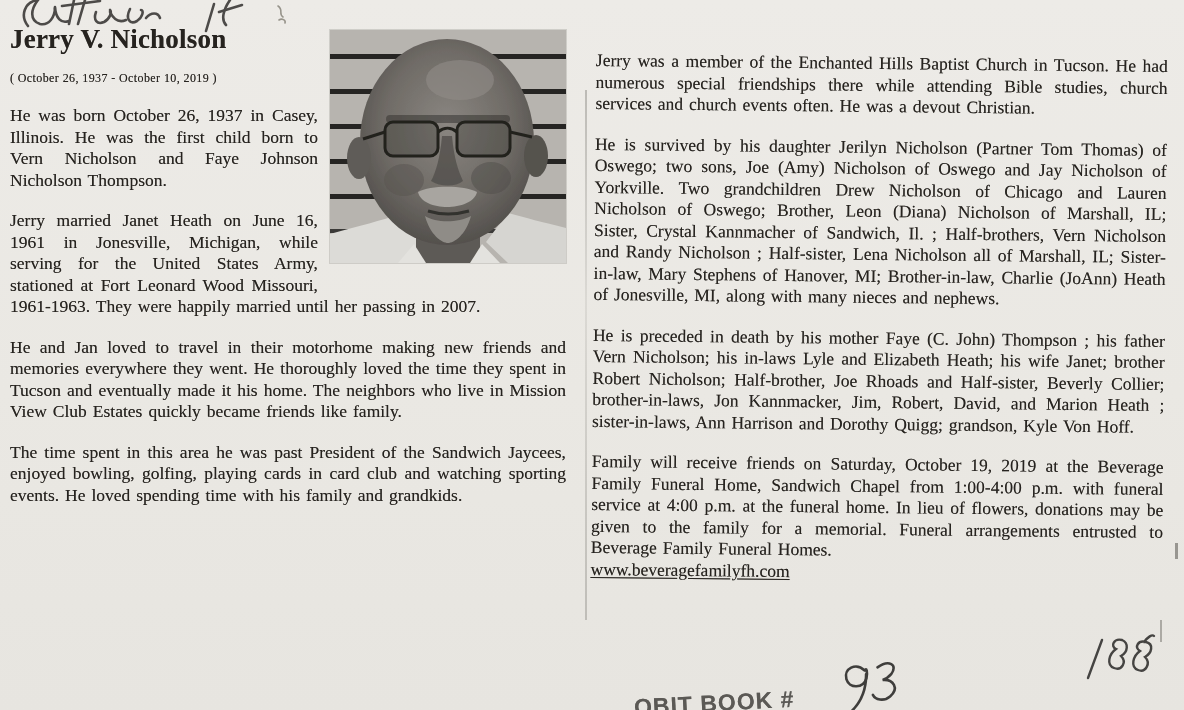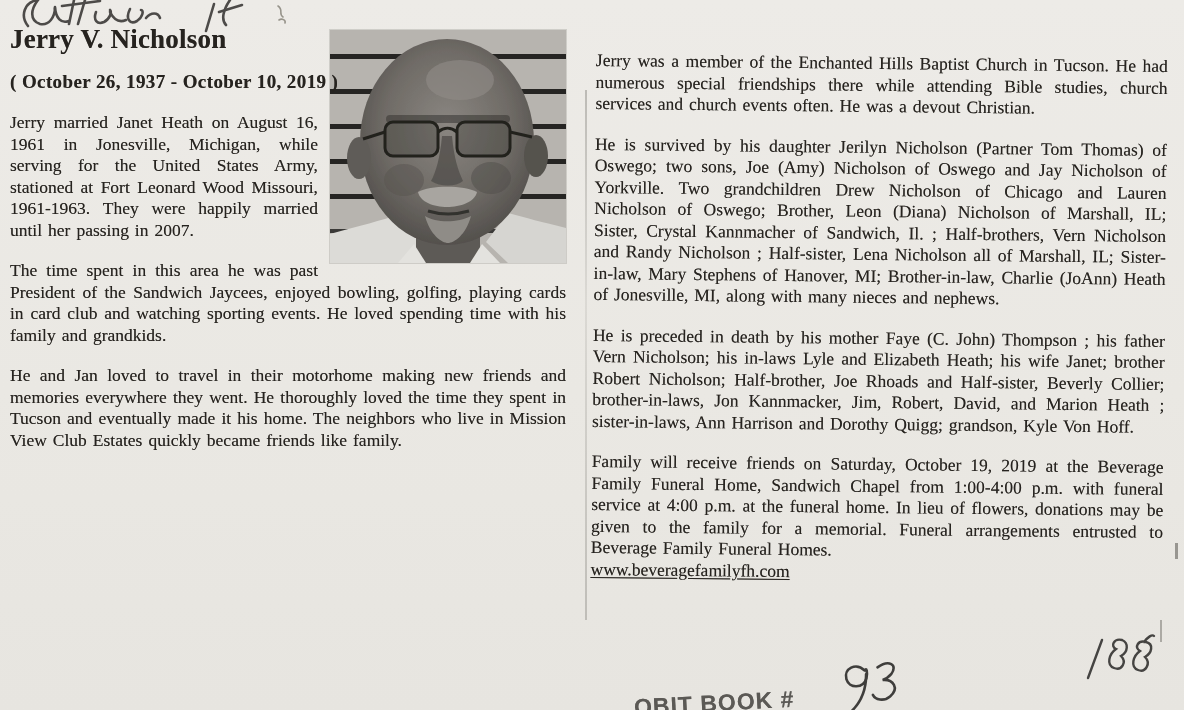--- a/index.html
+++ b/index.html
@@ -21,21 +21,21 @@
     word-spacing:1.6px;
   }
   #left-col{ left:10px; top:24px; width:556px; }
   #right-col{ left:596px; top:50px; width:572px;
     transform:rotate(0.6deg); transform-origin:top left; }
 
   #obit-title{
     font-size:27px; font-weight:bold; margin:0 0 15px 0; letter-spacing:.2px;
   }
   #obit-dates{
-    font-size:19px; font-weight:bold; margin:16px 0 19px 0;
+    font-size:12px; font-weight:normal; margin:16px 0 19px 0;
     letter-spacing:.4px; white-space:nowrap;
   }
   #photo-box{
     float:right; width:236px; height:233px;
     margin:6px 0 16px 12px;
     box-shadow:0 0 0 1px rgba(120,118,112,.25);
   }
   #website-line{
     font-size:17.5px; line-height:21.5px;
     text-decoration:underline; text-underline-offset:2px;
@@ -130,23 +130,24 @@
         <path d="M95,186 C100,205 112,213 118,213 C124,213 136,205 141,186 C128,193 106,193 95,186 Z" fill="#8f8c87"></path>
       </g>
       <path d="M84,214 L96,233 L68,233 Z" fill="#e3e2de"></path>
       <path d="M152,214 L140,233 L170,233 Z" fill="#e3e2de"></path>
     </svg>
   </div>
 
   <h1 id="obit-title">Jerry V. Nicholson</h1>
   <div id="obit-dates">( October 26, 1937 - October 10, 2019 )</div>
 
-  <p>Jerry married Janet Heath on August 16, 1961 in Jonesville, Michigan, while serving for the United States Army, stationed at Fort Leonard Wood Missouri, 1961-1963.  They were happily married until her passing in 2007.</p>
+  <p>He was born October 26, 1937 in Casey, Illinois.  He was the first child born to Vern Nicholson and Faye Johnson Nicholson Thompson.</p>
+  <p>Jerry married Janet Heath on June 16, 1961 in Jonesville, Michigan, while serving for the United States Army, stationed at Fort Leonard Wood Missouri, 1961-1963.  They were happily married until her passing in 2007.</p>
+  <p>He and Jan loved to travel in their motorhome making new friends and memories everywhere they went.  He thoroughly loved the time they spent in Tucson and eventually made it his home.  The neighbors who live in Mission View Club Estates quickly became friends like family.</p>
   <p>The time spent in this area he was past President of the Sandwich Jaycees, enjoyed bowling, golfing, playing cards in card club and watching sporting events.   He loved spending time with his family and grandkids.</p>
-  <p>He and Jan loved to travel in their motorhome making new friends and memories everywhere they went.  He thoroughly loved the time they spent in Tucson and eventually made it his home.  The neighbors who live in Mission View Club Estates quickly became friends like family.</p>
 </div>
 
 <div class="seam"></div>
 
 <div id="right-col" class="col scan-text">
   <p>Jerry was a member of the Enchanted Hills Baptist Church in Tucson.  He had numerous special friendships there while attending Bible studies, church services and church events often.  He was a devout Christian.</p>
   <p>He is survived by his daughter Jerilyn Nicholson (Partner Tom Thomas) of Oswego; two sons, Joe (Amy) Nicholson of Oswego and Jay Nicholson of Yorkville.  Two grandchildren Drew Nicholson of Chicago and Lauren Nicholson of Oswego;  Brother, Leon (Diana) Nicholson of Marshall, IL;  Sister, Crystal Kannmacher of Sandwich, Il. ; Half-brothers, Vern Nicholson and Randy Nicholson ; Half-sister, Lena Nicholson all of Marshall, IL; Sister-in-law, Mary Stephens of Hanover, MI; Brother-in-law, Charlie (JoAnn) Heath of Jonesville, MI, along with many nieces and nephews.</p>
   <p>He is preceded in death by his mother Faye (C. John) Thompson ; his father Vern Nicholson; his in-laws Lyle and Elizabeth Heath; his wife Janet; brother Robert Nicholson; Half-brother, Joe Rhoads and Half-sister, Beverly Collier; brother-in-laws, Jon Kannmacker, Jim, Robert, David, and Marion Heath ; sister-in-laws, Ann Harrison and Dorothy Quigg; grandson, Kyle Von Hoff.</p>
   <p style="margin-bottom:0">Family will receive friends on Saturday, October 19, 2019 at the Beverage Family Funeral Home, Sandwich Chapel from 1:00-4:00 p.m. with funeral service at 4:00 p.m. at the funeral home.  In lieu of flowers, donations may be given to the family for a memorial.   Funeral arrangements entrusted to Beverage Family Funeral Homes.</p>
   <div id="website-line">www.beveragefamilyfh.com</div>

